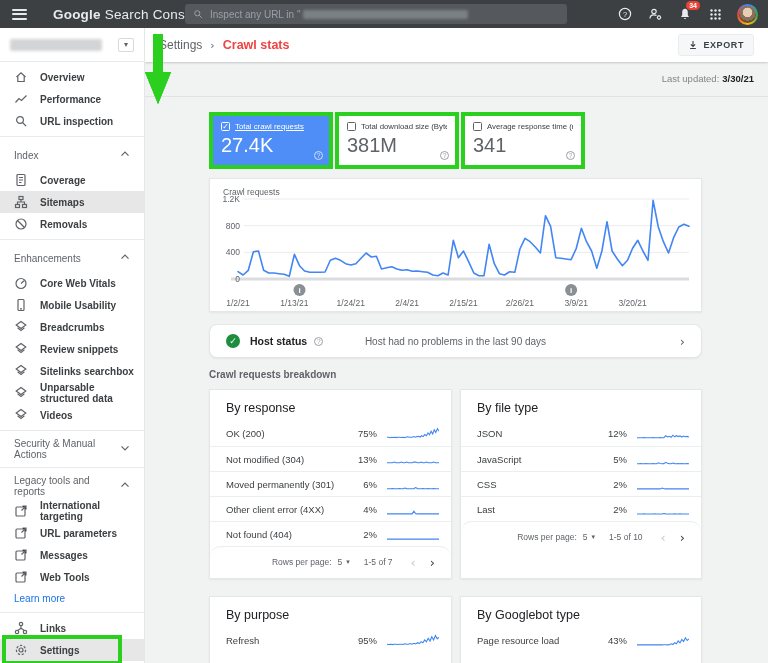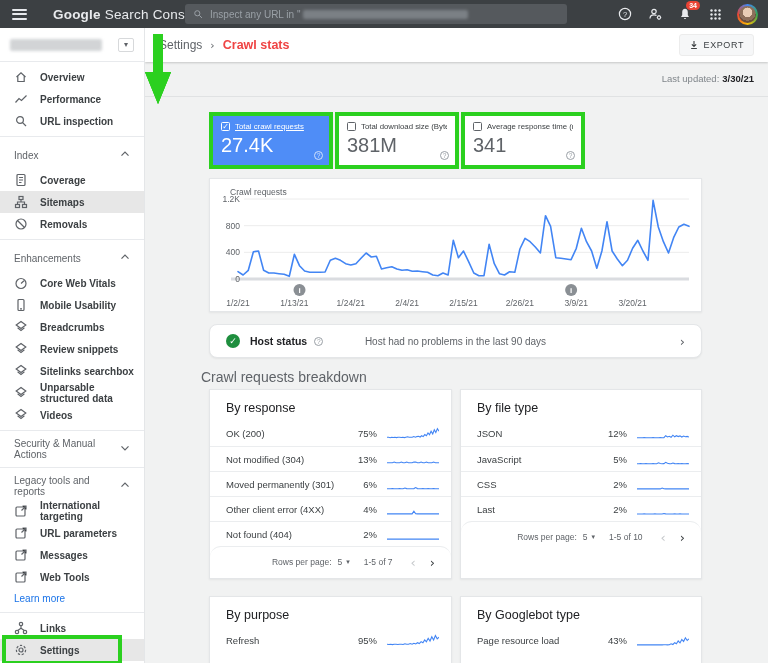--- a/index.html
+++ b/index.html
@@ -39,21 +39,21 @@
   .sb-item .ic{width:14px;height:14px;margin-right:12px;flex:0 0 auto;display:flex;}
   .sb-link{height:20px;display:flex;align-items:center;padding:0 14px;font-size:10px;color:#1a73e8;cursor:pointer;}
   .sb-annotation{position:absolute;left:2px;right:22px;top:-4px;bottom:-4px;border:4px solid var(--green);pointer-events:none;z-index:3;}
 
   
   .main{position:absolute;top:28px;left:145px;right:0;bottom:0;background:var(--bg);}
   .crumb-bar{position:absolute;top:0;left:0;right:0;height:34px;background:#fff;box-shadow:0 1px 2px rgba(0,0,0,.18);display:flex;align-items:center;padding:0 14px;z-index:2;}
   .crumb-parent{font-size:12px;color:#5f6368;cursor:pointer;}
   .crumb-sep{margin:0 8px;color:#5f6368;font-size:11px;font-family:"DejaVu Sans",sans-serif;}
   .crumb-current{font-size:12.5px;font-weight:700;color:#ef4444;}
-  .export-btn{margin-left:auto;display:flex;align-items:center;gap:5px;background:#f6f7f8;border:1px solid #ececec;border-radius:3px;height:22px;padding:0 9px;font-size:9px;font-weight:400;letter-spacing:.6px;color:#3c4043;cursor:pointer;}
+  .export-btn{margin-left:auto;display:flex;align-items:center;gap:5px;background:#f6f7f8;border:1px solid #ececec;border-radius:3px;height:22px;padding:0 9px;font-size:9px;font-weight:700;letter-spacing:.6px;color:#3c4043;cursor:pointer;}
   .last-updated{position:absolute;top:45px;right:14px;font-size:9.5px;color:#80868b;}
   .last-updated b{color:#202124;font-weight:700;margin-left:3px;}
   .section-rule{position:absolute;top:68px;left:0;right:0;border-top:1px solid #e0e2e3;}
 
   
   .arrow{position:absolute;top:6px;width:26px;z-index:6;pointer-events:none;}
   .arrow .stem{width:10px;height:38px;margin:0 auto;background:var(--green);}
   .arrow .head{width:0;height:0;border-left:13px solid transparent;border-right:13px solid transparent;border-top:32px solid var(--green);}
   .arrow:nth-of-type(1){left:120px;} .arrow:nth-of-type(2){left:235px;} .arrow:nth-of-type(3){left:353px;}
 
@@ -67,30 +67,30 @@
   .chip-label{font-size:7.8px;color:#3c4043;white-space:nowrap;overflow:hidden;}
   .chip.selected .chip-label{color:#fff;text-decoration:underline;}
   .chip-value{font-size:20px;color:#5f6368;margin-top:3px;}
   .chip.selected .chip-value{color:#fff;}
   .qmark{width:9px;height:9px;border:1px solid #9aa0a6;border-radius:50%;color:#9aa0a6;font-size:6.5px;display:flex;align-items:center;justify-content:center;cursor:pointer;}
   .chip .qmark{position:absolute;right:6px;bottom:5px;}
   .chip.selected .qmark{border-color:#cfe0fc;color:#cfe0fc;}
 
   
   .chart-card{position:absolute;top:150px;left:64px;width:493px;height:134px;background:#fff;border:1px solid #e4e6e8;box-shadow:0 1px 2px rgba(0,0,0,.06);}
-  .chart-title{position:absolute;top:8px;left:20px;font-size:8.5px;color:#5f6368;}
+  .chart-title{position:absolute;top:8px;left:13px;font-size:8.5px;color:#5f6368;}
 
   
   .host-card{position:absolute;top:296px;left:64px;width:493px;height:34px;background:#fff;border:1px solid #e4e6e8;border-radius:8px;box-shadow:0 1px 2px rgba(0,0,0,.06);display:flex;align-items:center;padding:0 16px;cursor:pointer;}
   .host-check{width:14px;height:14px;border-radius:50%;background:#1e8e3e;color:#fff;font-size:9px;display:flex;align-items:center;justify-content:center;font-family:"DejaVu Sans",sans-serif;}
   .host-label{font-size:10.5px;font-weight:700;color:#202124;margin:0 7px 0 10px;}
   .host-msg{position:absolute;left:0;right:0;text-align:center;font-size:10px;color:#5f6368;pointer-events:none;}
   .host-chev{margin-left:auto;color:#5f6368;font-size:13px;font-family:"DejaVu Sans",sans-serif;}
 
-  .breakdown-label{position:absolute;top:341px;left:56px;font-size:14px;color:#5f6368;}
+  .breakdown-label{position:absolute;top:341px;left:64px;font-size:10px;color:#5f6368;font-weight:bold;}
 
   
   .bgrid{position:absolute;top:361px;left:64px;width:493px;display:grid;grid-template-columns:243px 242px;gap:17px 8px;}
   .bcard{background:#fff;border:1px solid #e4e6e8;box-shadow:0 1px 2px rgba(0,0,0,.06);height:190px;overflow:hidden;}
   .bcard.tall{height:240px;}
   .bcard-title{padding:11px 16px 6px;font-size:12.5px;color:#202124;}
   .brow{height:25px;display:flex;align-items:center;padding:0 12px 0 16px;cursor:pointer;}
   .brow + .brow{border-top:1px solid #ebedef;}
   .brow-label{flex:1;font-size:9.5px;color:#3c4043;}
   .brow-pct{width:30px;text-align:right;font-size:9.5px;color:#3c4043;margin-right:10px;}

